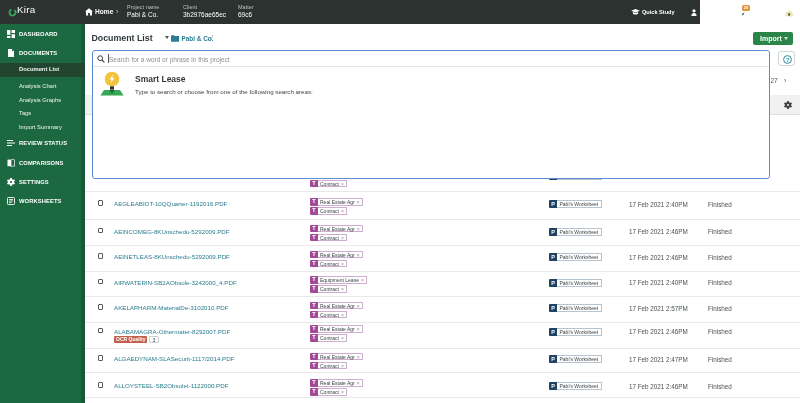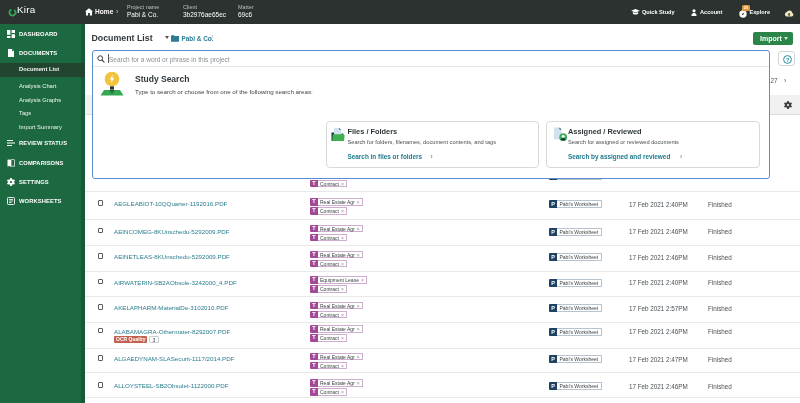--- a/index.html
+++ b/index.html
@@ -2,21 +2,21 @@
 <html><head>
 <meta charset="utf-8">
 <style>
 * { margin:0; padding:0; box-sizing:border-box; }
 html,body { width:800px; height:403px; overflow:hidden; }
 body { font-family:"Liberation Sans", sans-serif; background:#fff; position:relative; }
 #root { position:absolute; top:0; left:0; width:800px; height:403px; overflow:hidden; }
 .abs { position:absolute; }
 
 
-#topbar { position:absolute; top:0; left:0; width:800px; height:24px; background:#2b3230; z-index:20; }
+#topbar { position:absolute; top:0; left:0; width:700px; height:24px; background:#2b3230; z-index:20; }
 #topbar .lbl { color:#b9c0bc; font-size:5.5px; }
 #topbar .val { color:#fff; font-size:6.5px; }
 .tb-txt { color:#fff; font-size:5.6px; font-weight:700; }
 
 
 #sidebar { position:absolute; top:24px; left:0; width:85px; height:379px; background:#1c6840; z-index:15; }
 #sidebar .sb-strip { position:absolute; right:0; top:0; width:4px; height:100%; background:#175a38; }
 .sb-item { position:absolute; left:0; width:81px; color:#fff; font-size:5.8px; font-weight:700; letter-spacing:0.1px; }
 .sb-item .ic { position:absolute; left:7px; top:-1px; width:8px; height:8px; }
 .sb-item .tx { position:absolute; left:19px; top:0; }
@@ -313,45 +313,20 @@
     <div id="sph">Search for a word or phrase in this project</div>
   </div>
 
   <svg class="abs" style="left:7px;top:20px" width="24" height="27" viewBox="0 0 24 27">
     <circle cx="12" cy="8" r="7.3" fill="#f2c33c"></circle>
     <path d="M12.8 3.5 L9.8 8.6 L11.6 8.6 L11 12.3 L14.2 7 L12.3 7 Z" fill="#fff"></path>
     <rect x="10" y="15.3" width="4" height="3.4" fill="#333"></rect>
     <path d="M4 19 L20 19 L23.5 24.5 L0.5 24.5 Z" fill="#34a853"></path>
     <path d="M12 23 L9.2 19 L14.8 19 Z" fill="#1d6f3c"></path>
   </svg>
-  <div id="ss-title">Study Search</div>
+  <div id="ss-title">Smart Lease</div>
   <div id="ss-sub">Type to search or choose from one of the following search areas:</div>
 
 
-  <div class="card" style="left:232.5px;">
-    <svg class="abs" style="left:4px;top:4.5px" width="15" height="15" viewBox="0 0 15 15">
-      <path d="M3 1 L8.3 1 L10 2.8 L10 8 L3 8 Z" fill="#cfe2ee"></path>
-      <path d="M8.3 1 L8.3 2.8 L10 2.8 Z" fill="#1e3a50"></path>
-      <path d="M0.5 5.5 L3 5.5 L3 8 L10.5 8 L10.5 6.5 L12.3 6.5 L12.3 8 L13 8 L13 14 L0.5 14 Z" fill="#16324a"></path>
-      <path d="M1.8 7.2 L12 7.2 L13.6 8.3 L13 14 L1.2 14 Z" fill="#3db14f"></path>
-    </svg>
-    <div class="ct">Files / Folders</div>
-    <div class="cs">Search for folders, filenames, document contents, and tags</div>
-    <div class="cl">Search in files or folders</div>
-    <div class="ch" style="left:104px;">›</div>
-  </div>
-
-  <div class="card" style="left:453px;">
-    <svg class="abs" style="left:6px;top:4.5px" width="15" height="15" viewBox="0 0 15 15">
-      <path d="M1 0.5 L6.5 0.5 L8.5 2.6 L8.5 12.5 L1 12.5 Z" fill="#cfe2ee"></path>
-      <path d="M6.5 0.5 L6.5 2.6 L8.5 2.6 Z" fill="#1e3a50"></path>
-      <circle cx="10.2" cy="10.2" r="3.9" fill="#3fae5e"></circle>
-      <circle cx="10.2" cy="9.3" r="1.4" fill="#fff"></circle>
-      <path d="M7.6 12.6 Q10.2 14.6 12.8 12.6 Q12.3 10.9 10.2 10.9 Q8.1 10.9 7.6 12.6 Z" fill="#16324a"></path>
-    </svg>
-    <div class="ct">Assigned / Reviewed</div>
-    <div class="cs">Search for assigned or reviewed documents</div>
-    <div class="cl">Search by assigned and reviewed</div>
-    <div class="ch" style="left:133px;">›</div>
-  </div>
+
 </div>
 
 </div>
 
 </body></html>

